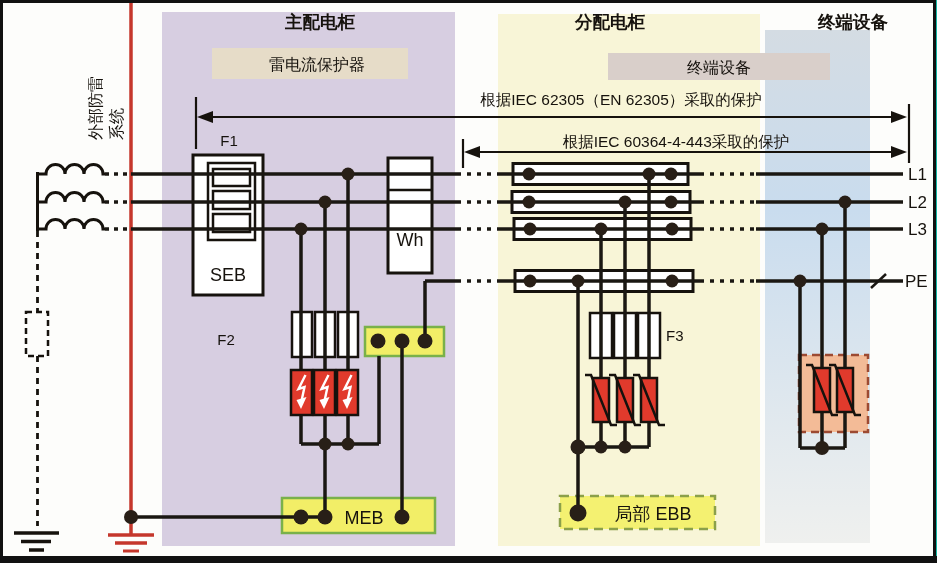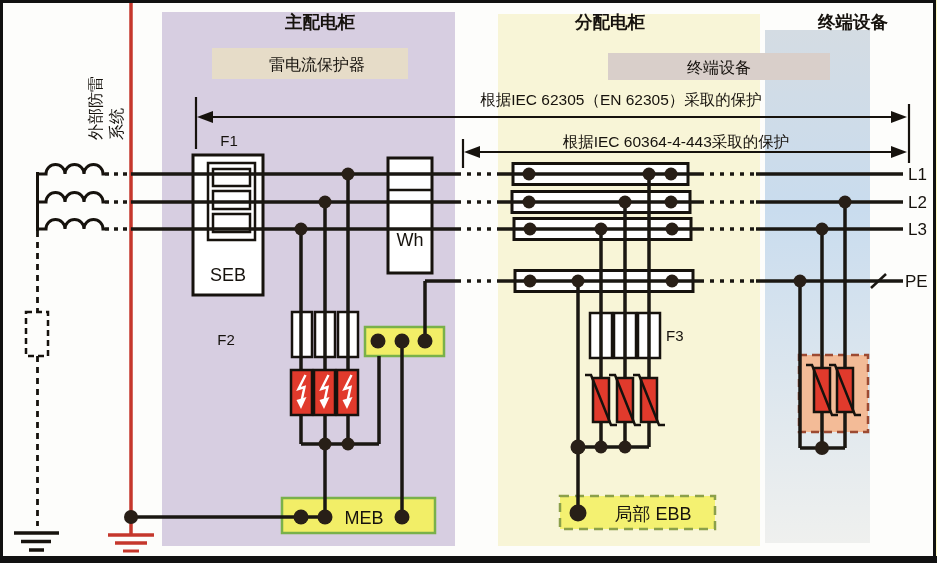--- a/index.html
+++ b/index.html
@@ -1,16 +1,16 @@
 <!DOCTYPE html>
 <html><head>
 <meta charset="utf-8">
 <style>
   html,body{margin:0;padding:0;background:#ffffff;}
-  .stage{position:relative;width:937px;height:563px;background:#fef9c3;overflow:hidden;text-align:right;}
+  .stage{position:relative;width:937px;height:563px;background:#14b8a6;overflow:hidden;text-align:right;}
   svg text{font-family:"Liberation Sans","DejaVu Sans",sans-serif;fill:#16120d;}
   .t-title{font-size:17.5px;font-weight:700;}
   .t-sub{font-size:16px;}
   .t-arrow{font-size:15.5px;}
   .t-comp{font-size:15px;}
   .t-big{font-size:18px;}
   .t-cond{font-size:17px;}
   .t-side{font-size:16px;}
 </style>
 </head>

